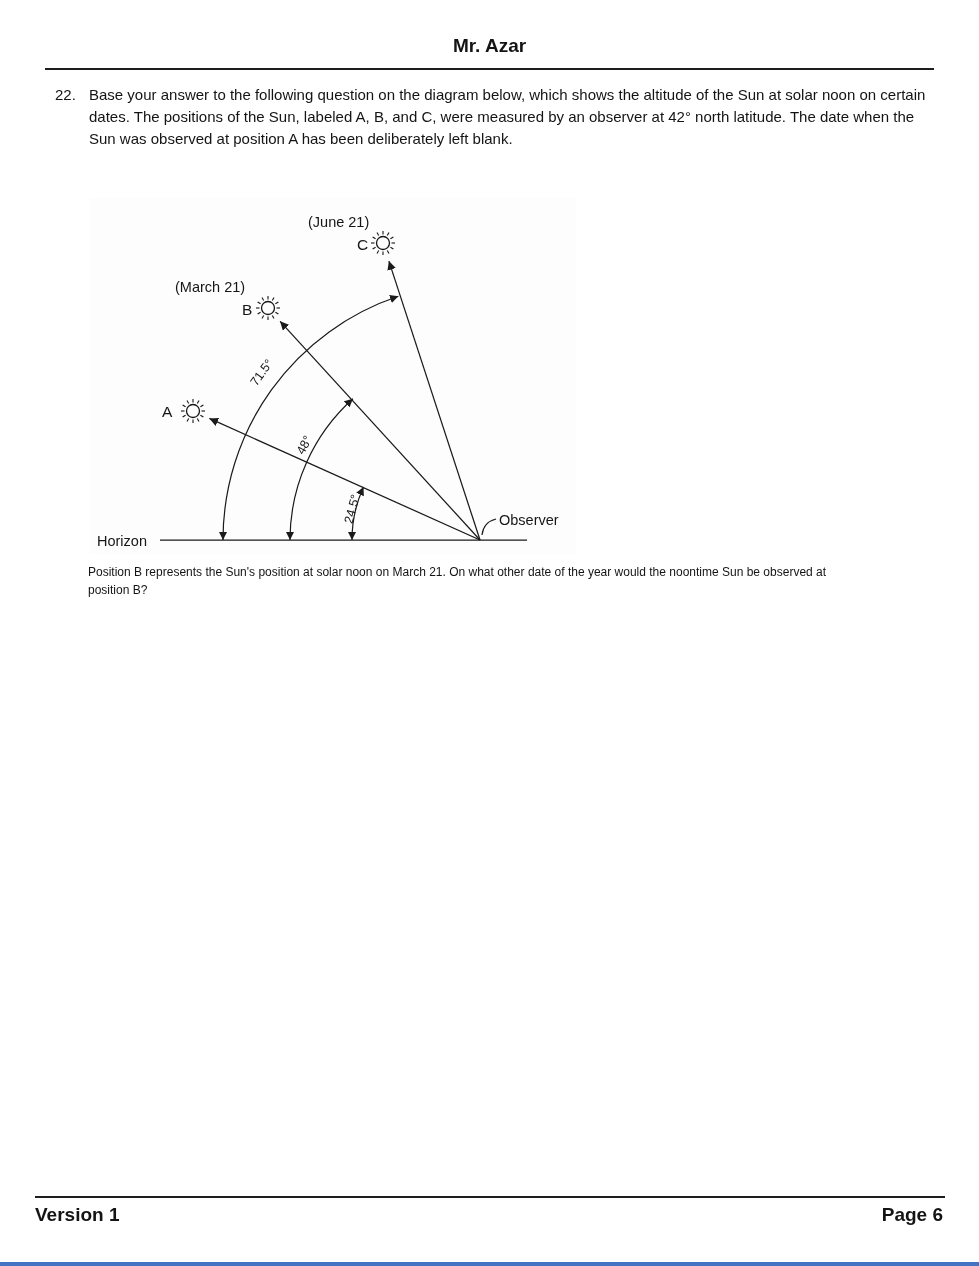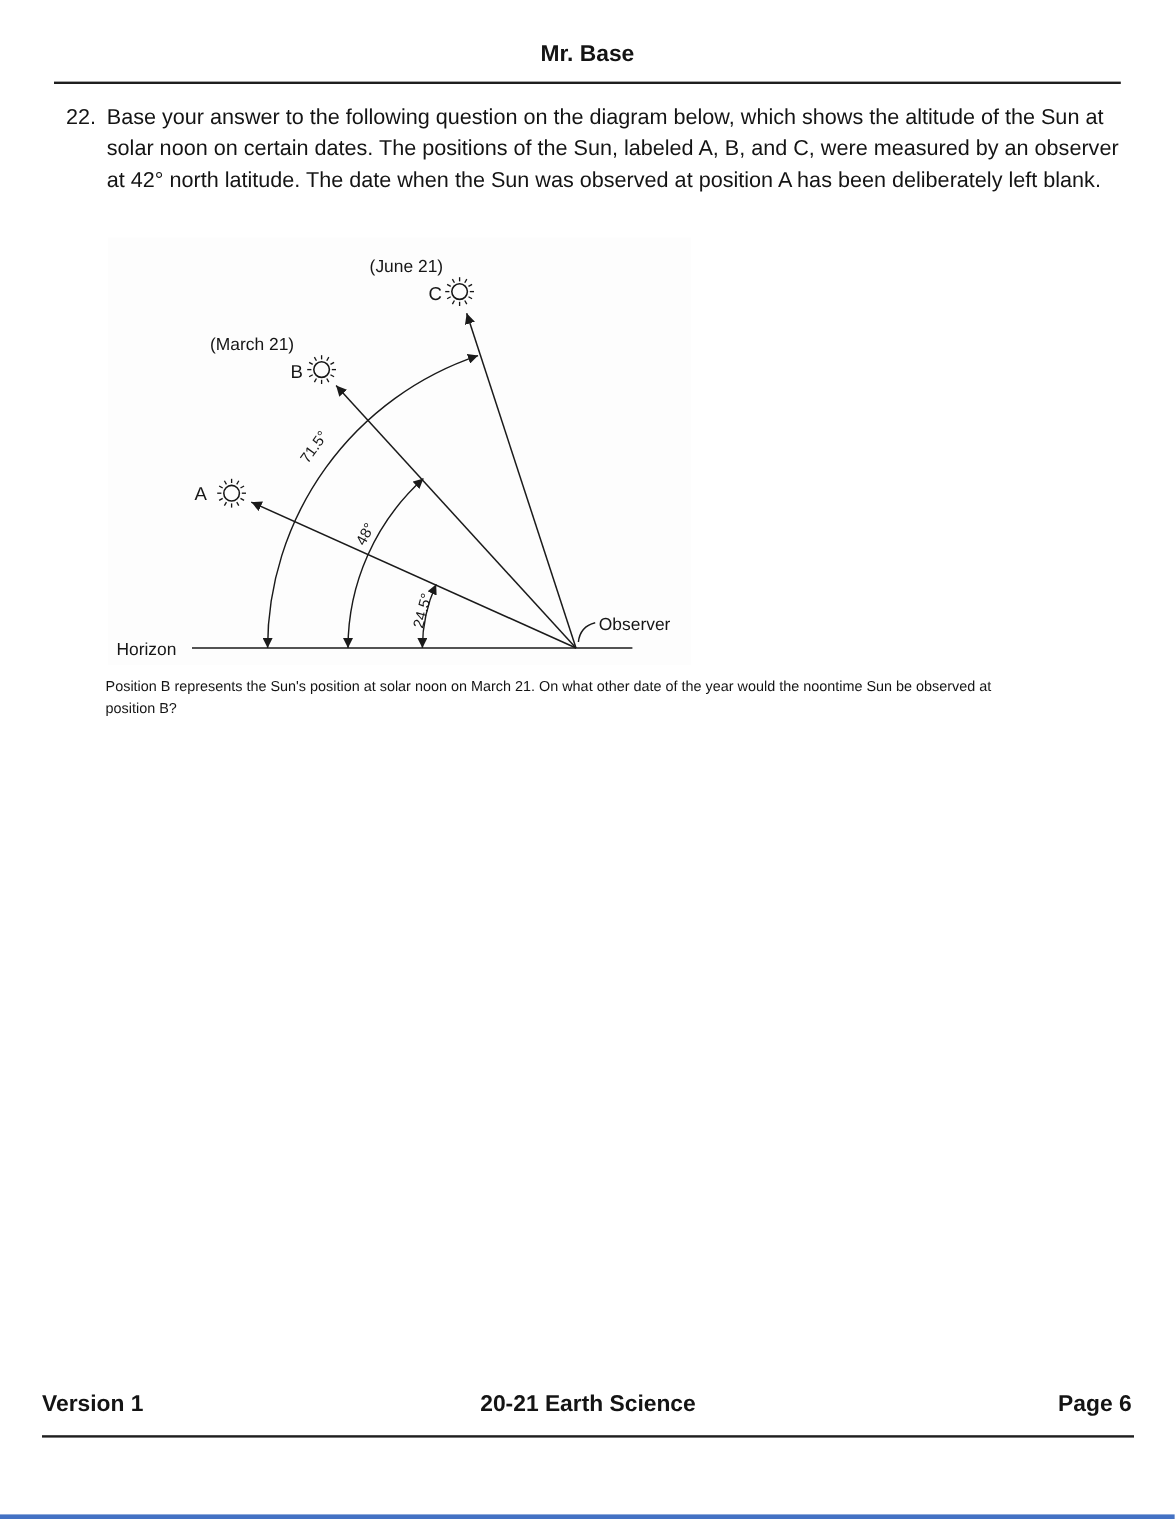--- a/index.html
+++ b/index.html
@@ -1,46 +1,46 @@
 <!DOCTYPE html>
 <html><head>
 <meta charset="utf-8">
 <style>
   *{box-sizing:border-box;margin:0;padding:0}
   html,body{width:979px;height:1266px;background:#ffffff;font-family:"Liberation Sans",sans-serif;color:#141414;position:relative;overflow:hidden}
 
   .header-title{position:absolute;top:35px;left:0;width:100%;text-align:center;font-size:19px;font-weight:700}
   .header-rule{position:absolute;top:68px;left:45px;width:889px;border-top:2px solid #1e1e1e}
 
-  .question{position:absolute;top:84px;left:55px;width:885px;font-size:18px;line-height:1.47;display:flex}
+  .question{position:absolute;top:84px;left:55px;width:885px;font-size:15px;line-height:1.47;display:flex}
   .qnum{width:34px;flex:none}
   .qtext{width:851px}
 
   .diagram{position:absolute;top:198px;left:90px;width:486px;height:356px;background:#fdfdfd}
   .diagram text{font-family:"Liberation Sans",sans-serif;fill:#161616}
   .ln{stroke:#1a1a1a;stroke-width:1.25;fill:none}
   .arc{stroke:#1a1a1a;stroke-width:1.2;fill:none}
   .dlabel{font-size:14.5px}
   .dletter{font-size:15.5px}
   .dangle{font-size:12.5px}
 
   .prompt{position:absolute;top:564px;left:88px;width:778px;font-size:12px;line-height:1.47}
 
   .footer-rule{position:absolute;top:1196px;left:35px;width:910px;border-top:2px solid #1e1e1e}
-  .footer{position:absolute;top:1160px;left:35px;width:910px;height:30px;font-size:19px;font-weight:700}
+  .footer{position:absolute;top:1204px;left:35px;width:910px;height:30px;font-size:19px;font-weight:700}
   .footer .f-left{position:absolute;left:0;top:0}
   .footer .f-center{position:absolute;left:0;top:0;width:100%;text-align:center}
   .footer .f-right{position:absolute;right:2px;top:0}
 
   .bottom-edge{position:absolute;left:0;bottom:0;width:100%;height:4px;background:#4472c4}
 </style>
 </head>
 <body>
 
-<div class="header-title">Mr. Base</div>
+<div class="header-title">Mr. Azar</div>
 <div class="header-rule"></div>
 
 <div class="question">
   <div class="qnum">22.</div>
   <div class="qtext">Base your answer to the following question on the diagram below, which shows the altitude of the Sun at solar noon on certain dates. The positions of the Sun, labeled A, B, and C, were measured by an observer at 42° north latitude. The date when the Sun was observed at position A has been deliberately left blank.</div>
 </div>
 
 <svg class="diagram" viewBox="0 0 486 356" width="486" height="356" xmlns="http://www.w3.org/2000/svg">
   <defs>
     <marker id="arrow" viewBox="0 0 10 10" refX="10" refY="5" markerWidth="7" markerHeight="7" orient="auto-start-reverse">
@@ -93,17 +93,16 @@
   <text class="dlabel" x="7" y="348">Horizon</text>
   <text class="dlabel" x="409" y="327">Observer</text>
   <path class="arc" d="M406,321 C398,323 393,328 392,337"></path>
 </svg>
 
 <div class="prompt">Position B represents the Sun's position at solar noon on March 21. On what other date of the year would the noontime Sun be observed at position B?</div>
 
 <div class="footer-rule"></div>
 <div class="footer">
   <span class="f-left">Version 1</span>
-  <span class="f-center">20-21 Earth Science</span>
   <span class="f-right">Page 6</span>
 </div>
 
 <div class="bottom-edge"></div>
 
 </body></html>

